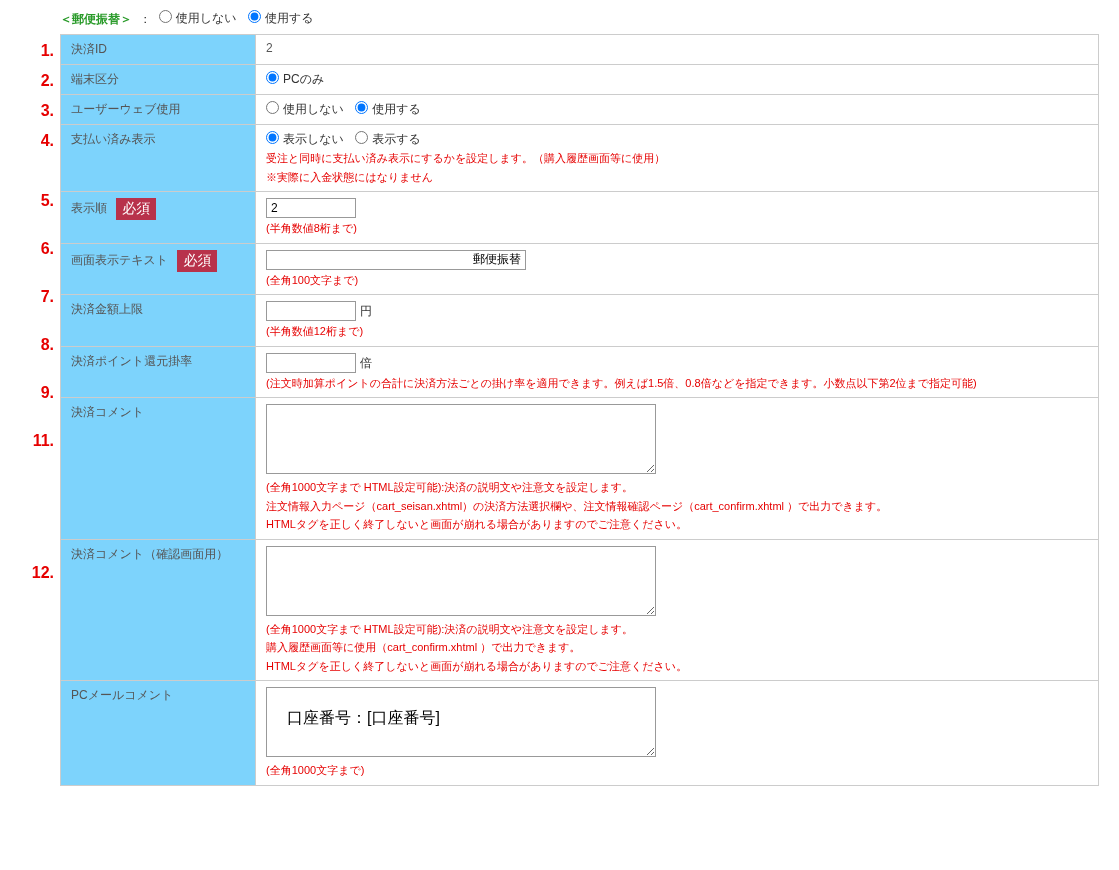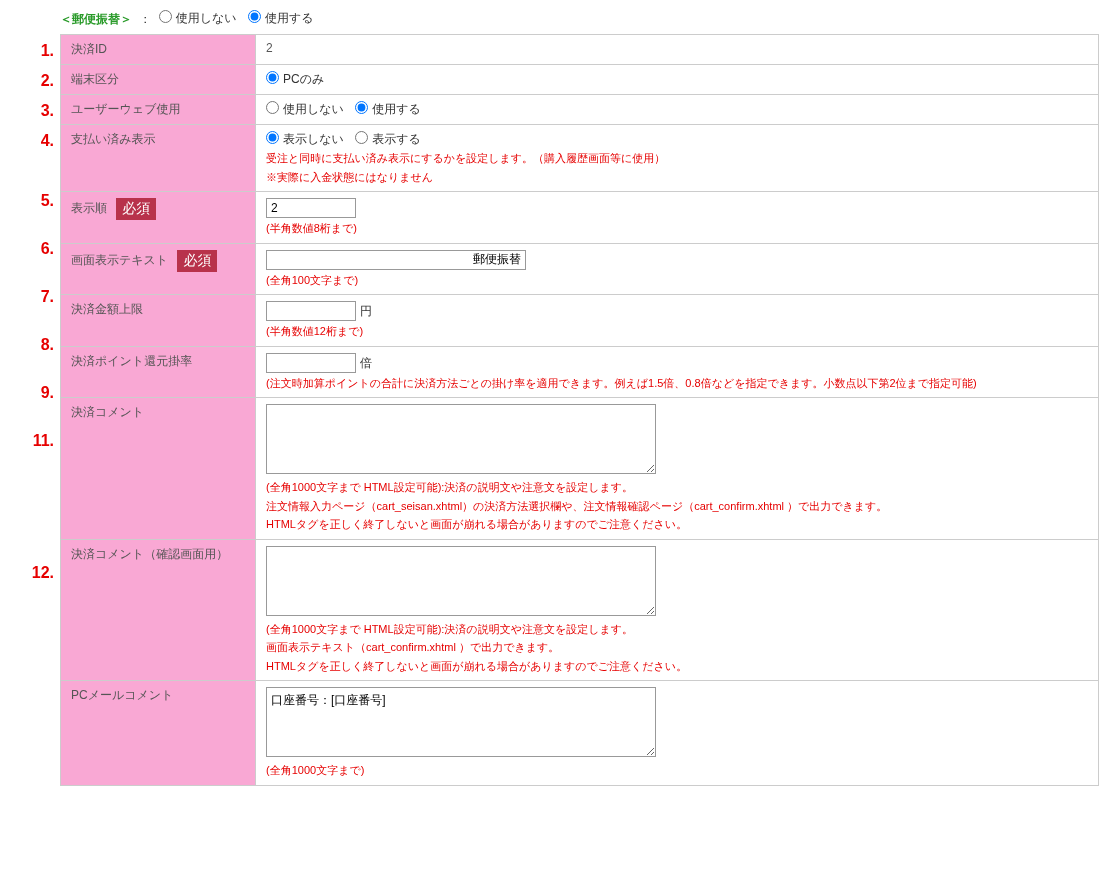--- a/index.html
+++ b/index.html
@@ -6,28 +6,28 @@
 body { font-family: "Meiryo", "MS PGothic", sans-serif; font-size: 12px; color: #333; background: #fff; padding: 10px 20px 20px 10px; }
 .container { display: flex; }
 .numbers { width: 50px; padding-top: 30px; }
 .num { color: #e60000; font-weight: bold; font-size: 16px; text-align: right; padding-right: 6px; }
 .content { flex: 1; }
 .header-row { margin-bottom: 6px; }
 .header-title { color: #2a9b2a; font-weight: bold; }
 .header-sep { margin: 0 4px; }
 table.form-table { width: 100%; border-collapse: collapse; border: 1px solid #ccc; }
 table.form-table td { border: 1px solid #ccc; padding: 6px 10px; vertical-align: top; font-size: 12px; }
-table.form-table td.label-cell { background: #f9a8d4; width: 195px; color: #555; }
+table.form-table td.label-cell { background: #7dd3fc; width: 195px; color: #555; }
 table.form-table td.value-cell { background: #fff; }
 .req-badge { display: inline-block; background: #b8324b; color: #fff; font-size: 14px; padding: 2px 6px; margin-left: 6px; vertical-align: middle; }
 .help-text { color: #e60000; font-size: 11px; line-height: 1.5; margin-top: 2px; }
 input[type="text"] { font-family: inherit; font-size: 12px; padding: 2px 4px; border: 1px solid #999; }
 input.small-input { width: 90px; }
 input.medium-input { width: 260px; text-align: right; }
-textarea { font-family: inherit; font-size: 12px; padding: 4px; border: 1px solid #999; resize: both; }
+textarea { font-family: inherit; font-size: 16px; padding: 20px; border: 1px solid #999; resize: both; }
 textarea.comment-area { width: 390px; height: 70px; }
 .radio-wrap { display: inline-flex; align-items: flex-start; margin-right: 8px; }
 .radio-wrap input { margin-right: 4px; }
 .unit { margin-left: 4px; }
 .static-val { color: #555; }
 </style>
 </head>
 <body>
 
 <div class="container">
@@ -143,21 +143,21 @@
           <div class="help-text">(全角1000文字まで HTML設定可能):決済の説明文や注意文を設定します。</div>
           <div class="help-text">注文情報入力ページ（cart_seisan.xhtml）の決済方法選択欄や、注文情報確認ページ（cart_confirm.xhtml ）で出力できます。</div>
           <div class="help-text">HTMLタグを正しく終了しないと画面が崩れる場合がありますのでご注意ください。</div>
         </td>
       </tr>
       <tr>
         <td class="label-cell">決済コメント（確認画面用）</td>
         <td class="value-cell">
           <textarea class="comment-area" style=""></textarea>
           <div class="help-text">(全角1000文字まで HTML設定可能):決済の説明文や注意文を設定します。</div>
-          <div class="help-text">画面表示テキスト（cart_confirm.xhtml ）で出力できます。</div>
+          <div class="help-text">購入履歴画面等に使用（cart_confirm.xhtml ）で出力できます。</div>
           <div class="help-text">HTMLタグを正しく終了しないと画面が崩れる場合がありますのでご注意ください。</div>
         </td>
       </tr>
       <tr>
         <td class="label-cell">PCメールコメント</td>
         <td class="value-cell">
           <textarea class="comment-area" style="">口座番号：[口座番号]</textarea>
           <div class="help-text">(全角1000文字まで)</div>
         </td>
       </tr>

